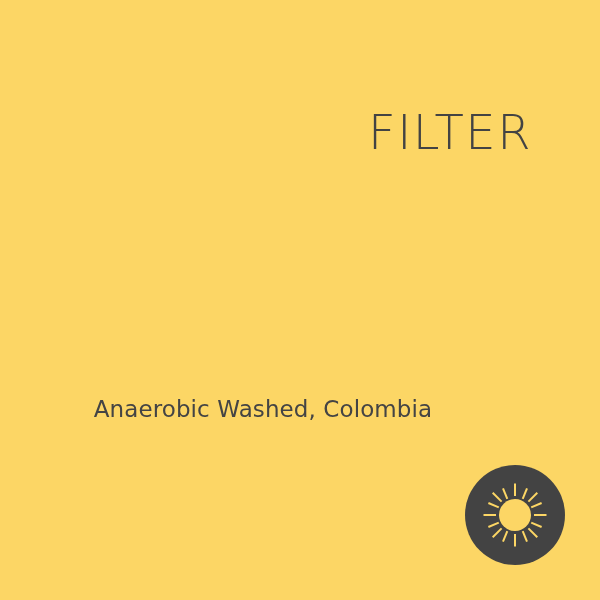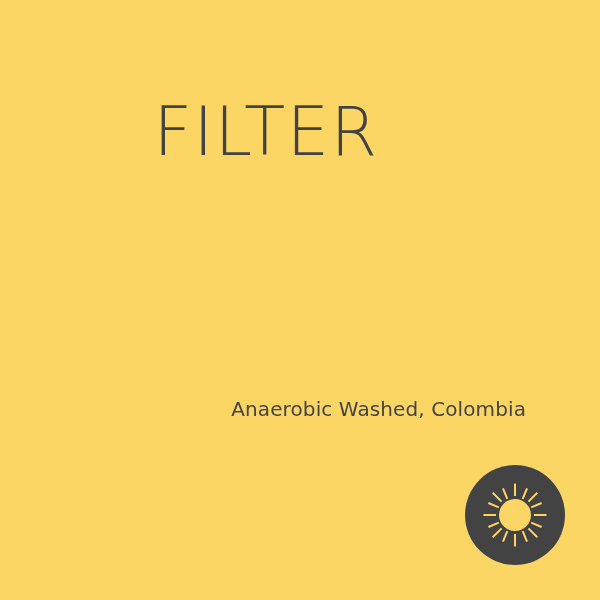--- a/index.html
+++ b/index.html
@@ -24,23 +24,23 @@
     left: 0;
     top: 0;
     width: 600px;
     height: 600px;
   }
   #brew-title {
     position: absolute;
     left: 0;
     top: 103px;
     width: 532px;
-    text-align: center;
+    text-align: right;
     font-family: "DejaVu Sans", "Liberation Sans", sans-serif;
-    font-size: 67px;
+    font-size: 48px;
     font-weight: 300;
     letter-spacing: 1.5px;
     color: #434343;
     line-height: 58px;
     white-space: nowrap;
   }
   #tasting-notes {
     position: absolute;
     left: 0;
     top: 255px;
@@ -52,23 +52,23 @@
     letter-spacing: 0.2px;
     color: #414141;
     line-height: 46px;
     white-space: nowrap;
   }
   #origin-line {
     position: absolute;
     left: 0;
     top: 393px;
     width: 526px;
-    text-align: right;
+    text-align: center;
     font-family: "DejaVu Sans", "Liberation Sans", sans-serif;
-    font-size: 20px;
+    font-size: 23px;
     font-weight: 400;
     letter-spacing: 0.1px;
     color: #444444;
     line-height: 32px;
     white-space: nowrap;
   }
   #sun-badge {
     position: absolute;
     left: 465px;
     top: 465px;

